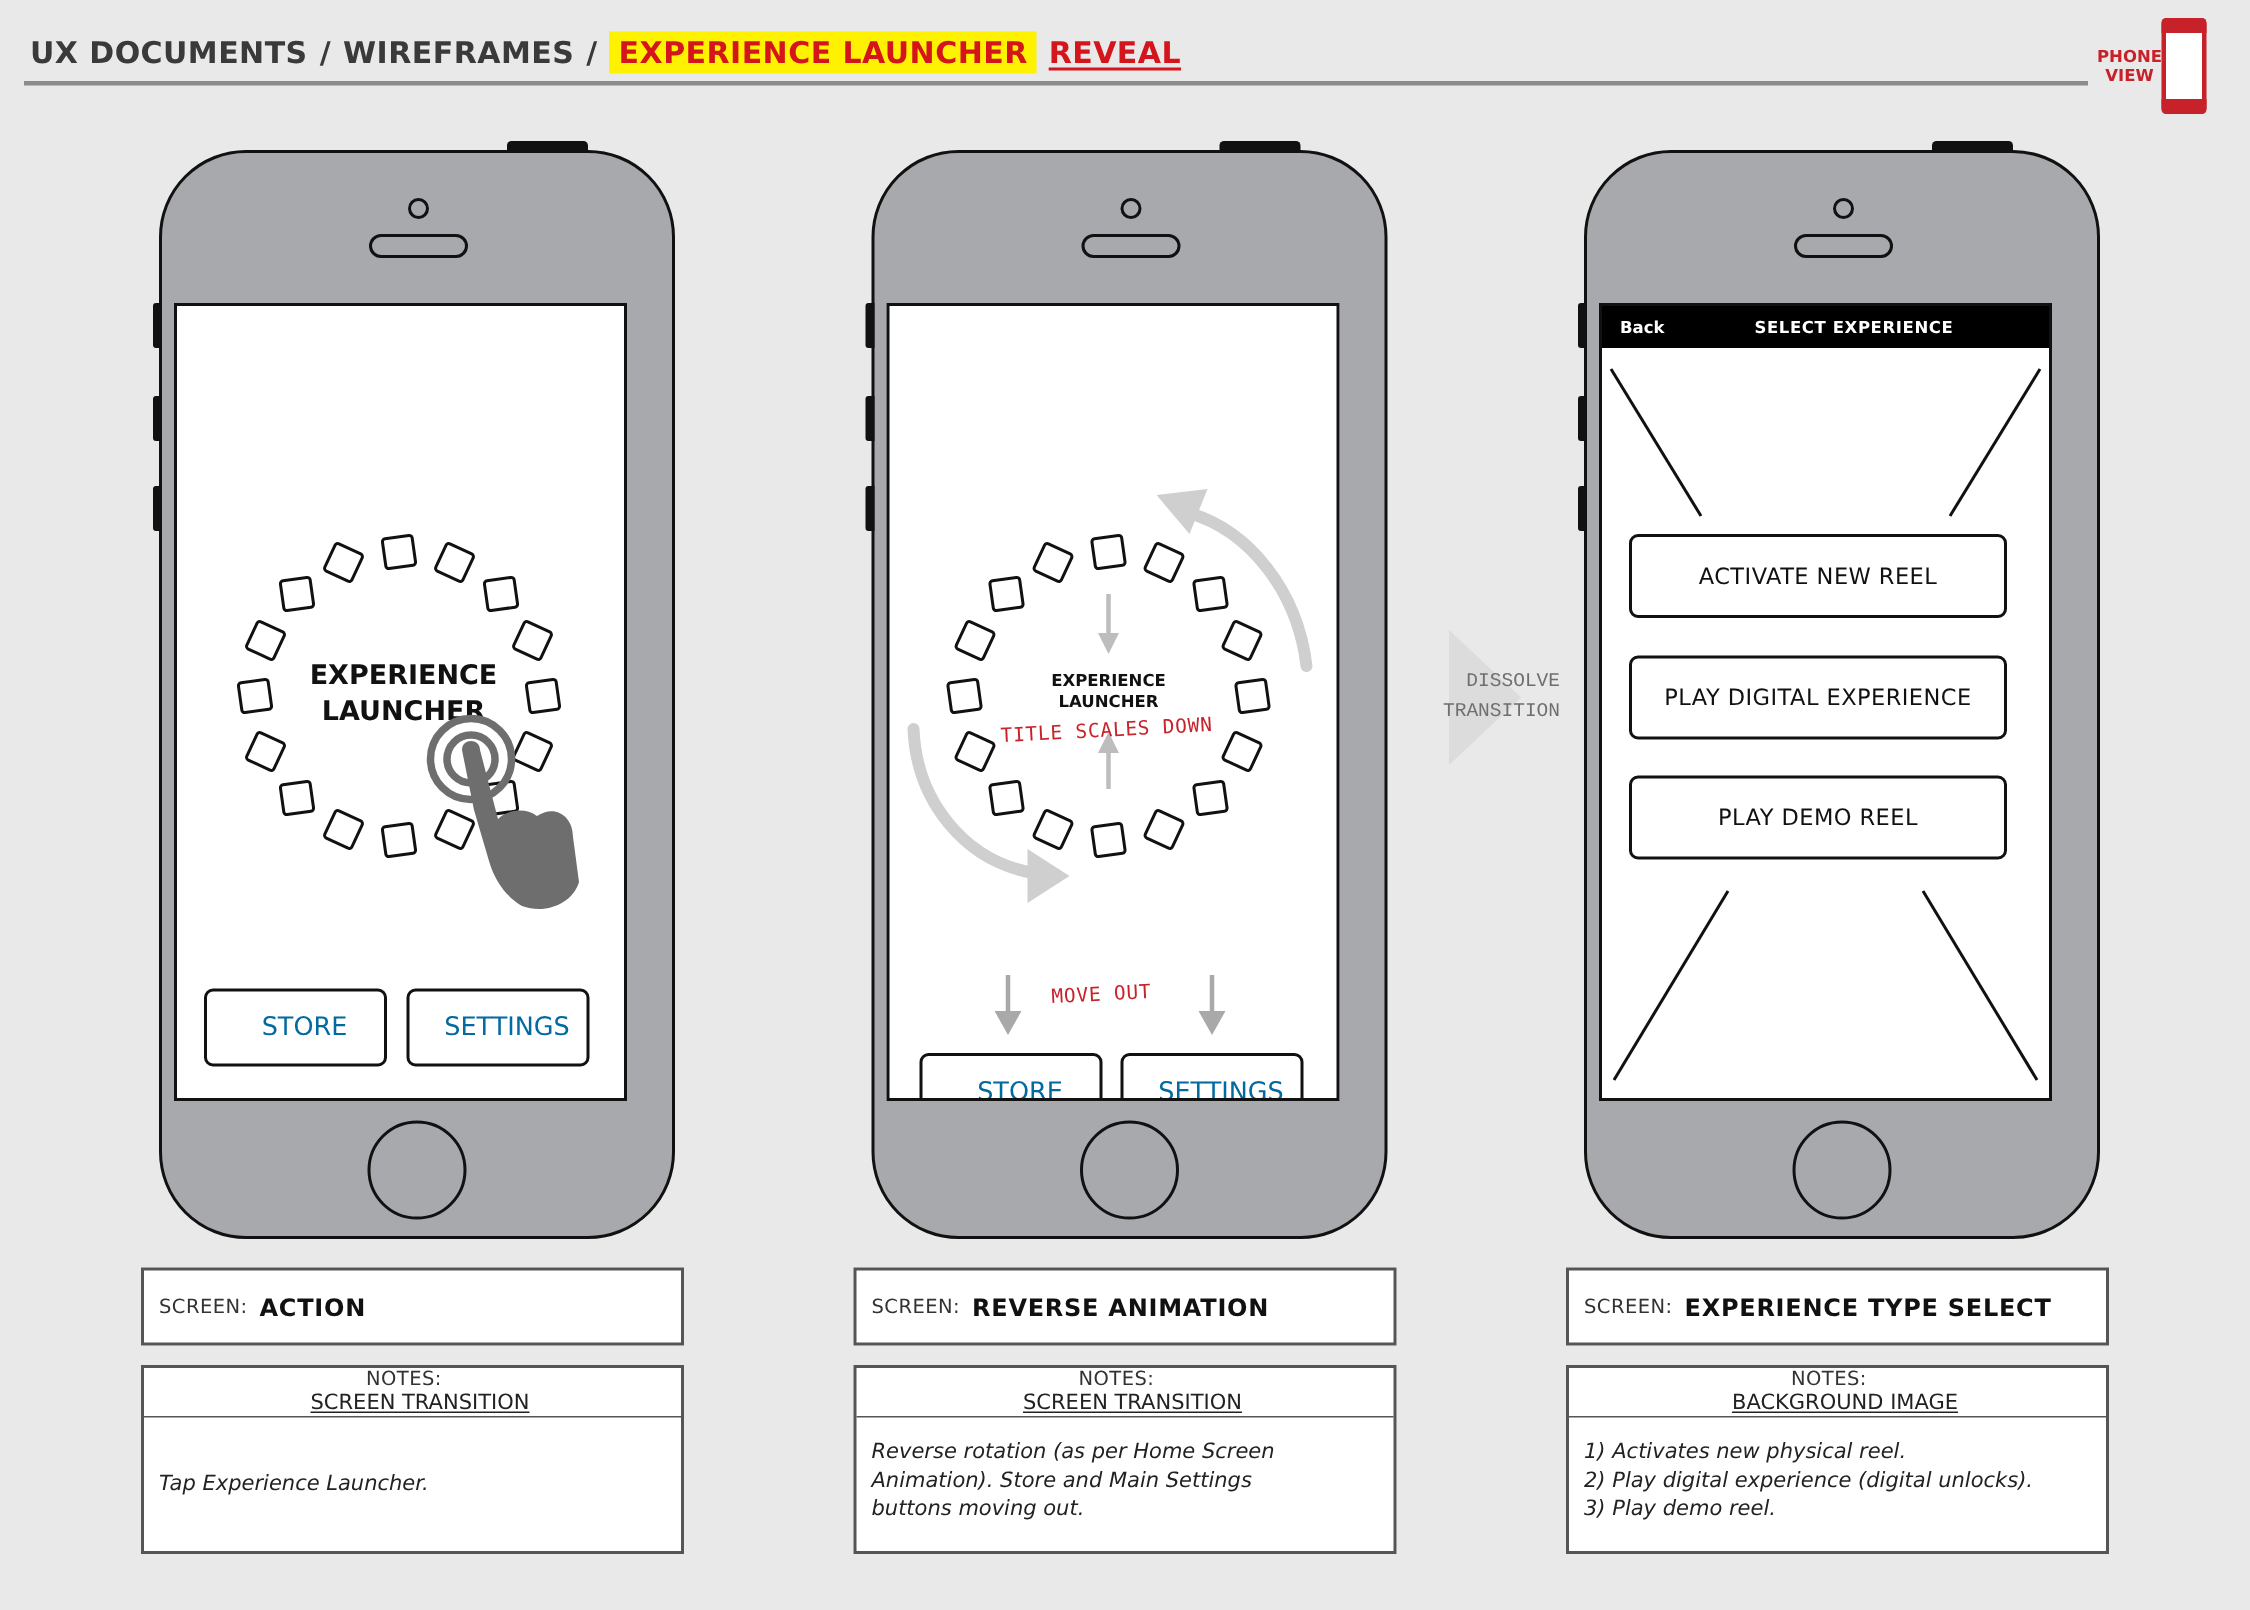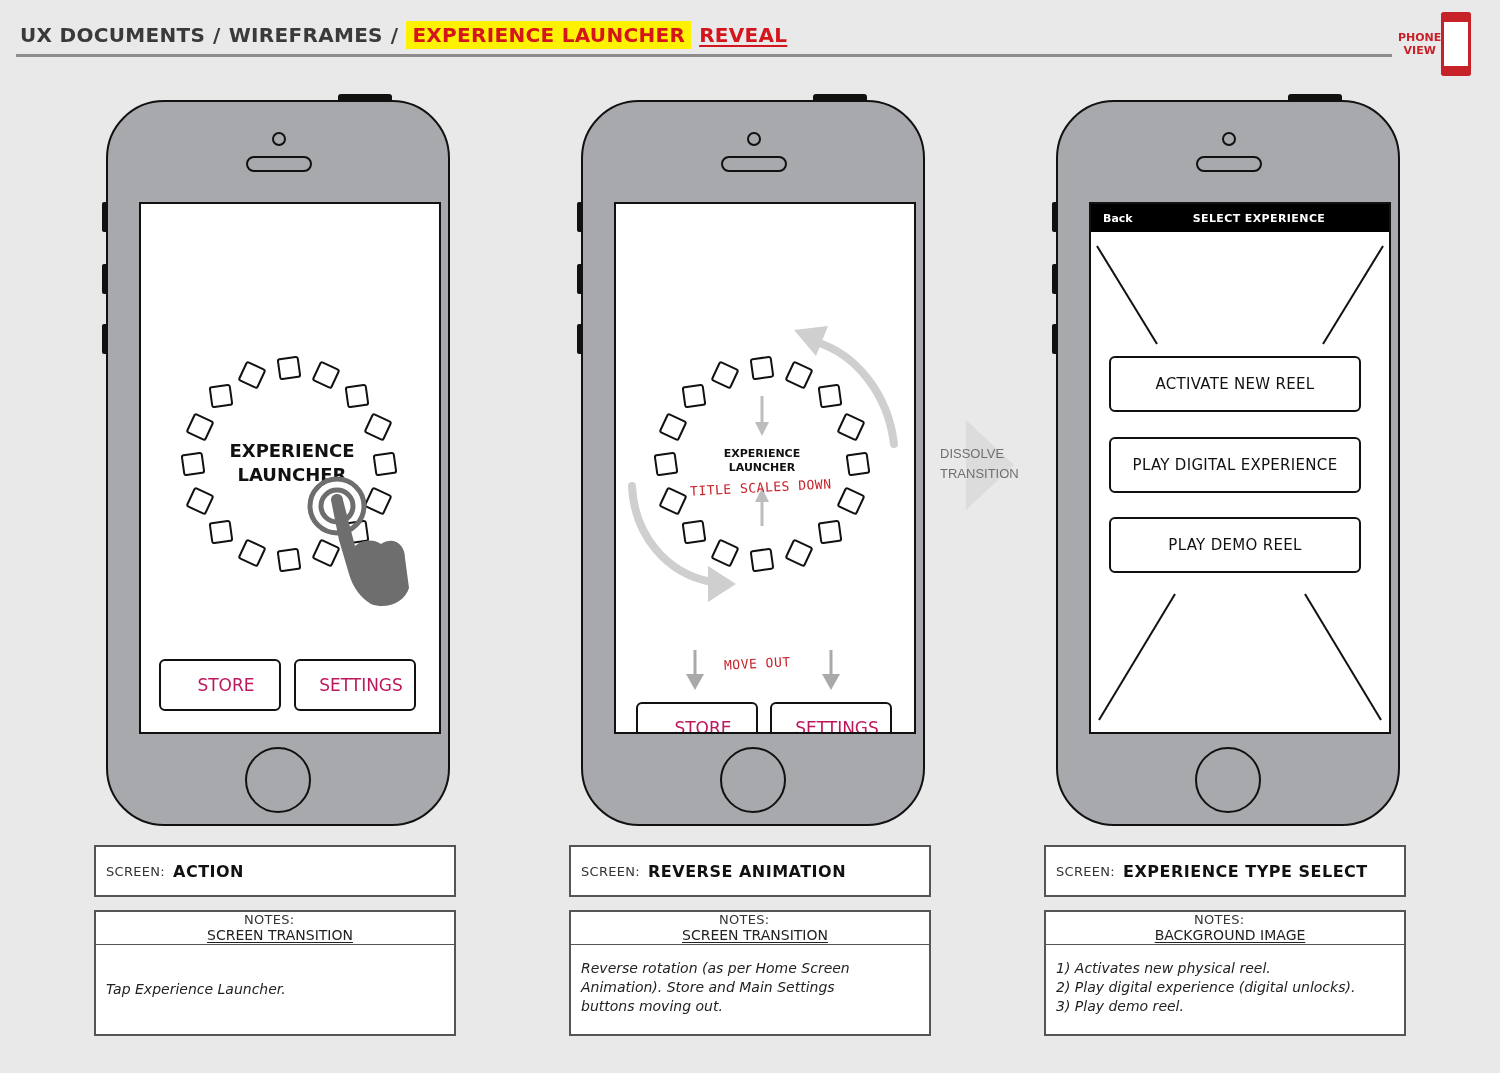--- a/index.html
+++ b/index.html
@@ -21,37 +21,37 @@
   .phone-view-icon::after { content: ""; position: absolute; left: -3px; right: -3px; bottom: -3px; height: 10px; background: #c7212a; border-radius: 0 0 3px 3px; }
 
   
   .phone { position: absolute; width: 344px; height: 732px; }
   .phone-body { position: absolute; left: 0; top: 6px; width: 344px; height: 726px; background: #a7a9ac; border: 2.5px solid #111; border-radius: 58px; }
   .power-btn { position: absolute; left: 232px; top: 0; width: 54px; height: 8px; background: #111; border-radius: 3px 3px 0 0; }
   .side-btn { position: absolute; left: -6px; width: 6px; background: #111; border-radius: 2px 0 0 2px; }
   .camera { position: absolute; left: 164px; top: 30px; width: 14px; height: 14px; border: 2px solid #111; border-radius: 50%; }
   .speaker { position: absolute; left: 138px; top: 54px; width: 66px; height: 16px; border: 2px solid #111; border-radius: 8px; }
   .home-btn { position: absolute; left: 137px; top: 645px; width: 66px; height: 66px; border: 2px solid #111; border-radius: 50%; }
-  .screen { position: absolute; left: 31px; top: 100px; width: 302px; height: 532px; background: #fff; border: 2px solid #111; overflow: hidden; }
+  .screen { position: absolute; left: 8px; top: 100px; width: 302px; height: 532px; background: #fff; border: 2px solid #111; overflow: hidden; }
 
   .tile { position: absolute; width: 22px; height: 22px; border: 2px solid #111; border-radius: 3px; background: #fff; }
   .launcher-title { position: absolute; text-align: center; font-weight: bold; color: #111; }
-  .screen-btn { position: absolute; border: 2px solid #111; border-radius: 6px; background: #fff; display: flex; align-items: center; justify-content: center; font-size: 17px; color: #be185d; padding-left: 12px; }
+  .screen-btn { position: absolute; border: 2px solid #111; border-radius: 6px; background: #fff; display: flex; align-items: center; justify-content: center; font-size: 17px; color: #0369a1; padding-left: 12px; }
 
   .hand-note { position: absolute; color: #c8222b; font-family: "DejaVu Sans Mono", monospace; font-size: 13px; letter-spacing: 0.5px; }
 
   .nav-bar { position: absolute; left: 0; top: 0; width: 100%; height: 28px; background: #000; color: #fff; font-size: 11px; font-weight: bold; display: flex; align-items: center; }
   .nav-back { margin-left: 12px; }
   .nav-title { margin-left: 60px; letter-spacing: 0.4px; }
 
   .choice-btn { position: absolute; left: 18px; width: 252px; height: 56px; border: 2px solid #111; border-radius: 6px; display: flex; align-items: center; justify-content: center; font-size: 15px; color: #111; letter-spacing: 0.3px; background: #fff; }
 
   
   .transition { position: absolute; left: 940px; top: 420px; width: 100px; height: 90px; }
-  .transition-text { position: absolute; left: 0; top: 24px; width: 100px; text-align: left; font-family: Liberation Sans, sans-serif; font-size: 13px; color: #6f6f6f; line-height: 20px; }
+  .transition-text { position: absolute; left: 0; top: 24px; width: 100px; text-align: right; font-family: Liberation Mono, monospace; font-size: 13px; color: #6f6f6f; line-height: 20px; }
 
   
   .screen-box { position: absolute; width: 362px; height: 52px; background: #fff; border: 2px solid #555; display: flex; align-items: center; padding-left: 10px; }
   .screen-box-label { font-size: 13px; color: #333; margin-right: 8px; letter-spacing: 0.3px; }
   .screen-box-value { font-size: 16px; font-weight: bold; color: #111; letter-spacing: 0.5px; }
   .notes-box { position: absolute; width: 362px; height: 126px; background: #fff; border: 2px solid #555; }
   .notes-head { height: 33px; border-bottom: 1.5px solid #555; display: flex; align-items: center; padding-left: 10px; flex-direction: column; }
   .notes-label { font-size: 13px; color: #333; width: 72px; letter-spacing: 0.3px; }
   .notes-topic { font-size: 14px; color: #222; text-decoration: underline; text-underline-offset: 2px; }
   .notes-body { padding: 14px 10px 0 10px; font-size: 14px; font-style: italic; color: #222; line-height: 19px; }

